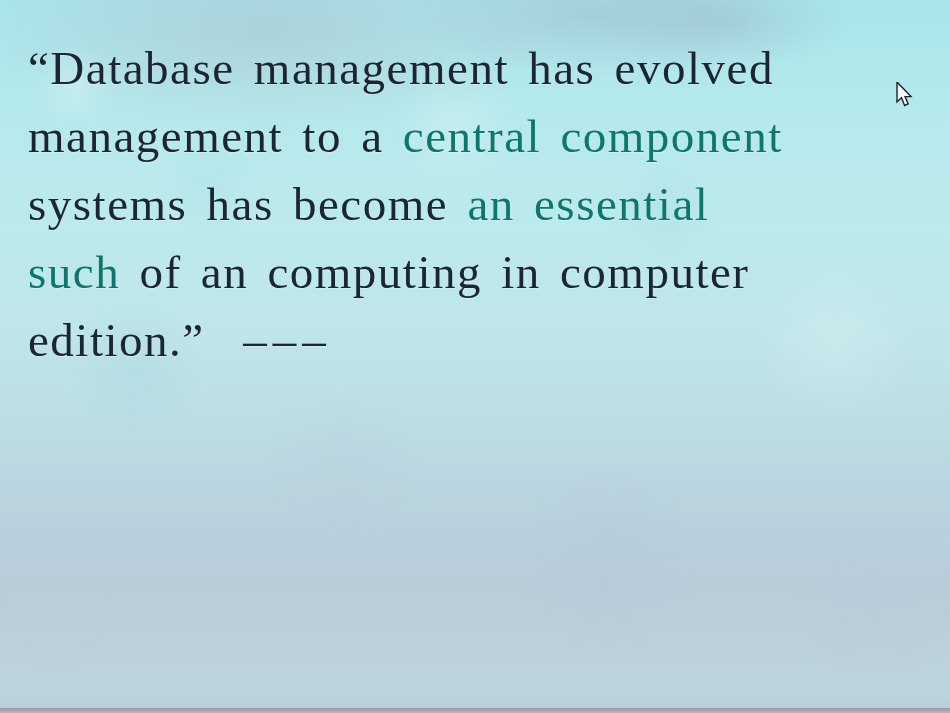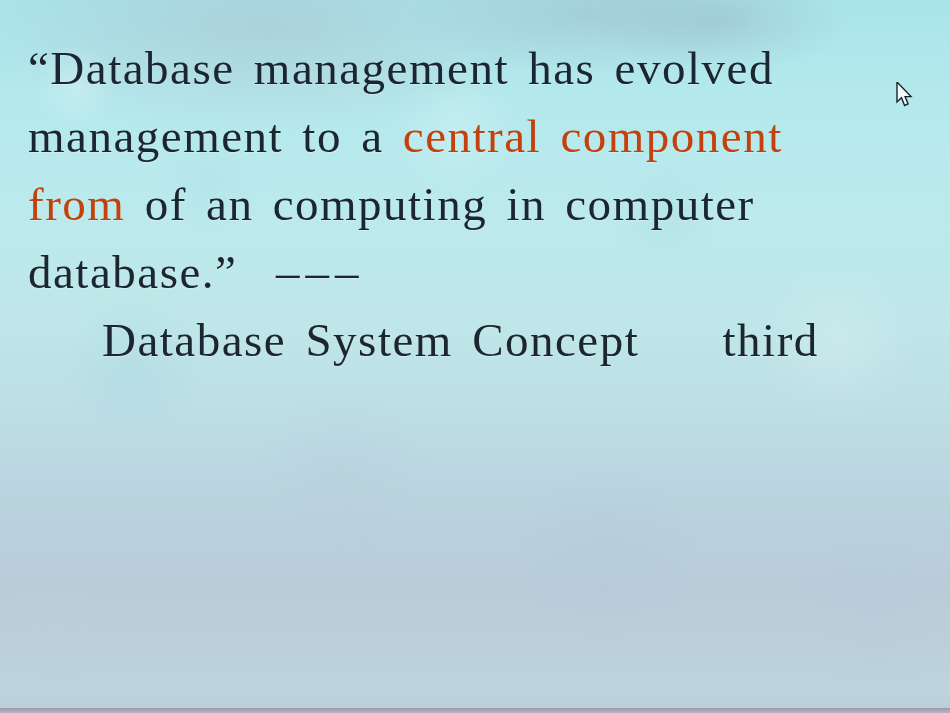--- a/index.html
+++ b/index.html
@@ -99,21 +99,21 @@
     top: 34px;
     right: 8px;
     font-size: 47px;
     line-height: 68px;
     letter-spacing: 1.5px;
     color: #1b2630;
     word-spacing: 6px;
     text-shadow: 0 1px 0 rgba(255,255,255,0.25);
   }
   .line { white-space: pre; display: block; height: 68px; }
-  .hl { color: #c2410c; }
+  .hl { color: #0f766e; }
   .indent { padding-left: 74px; }
   .dashes { letter-spacing: 6px; }
   .gap { letter-spacing: 10px; }
 
   
   .cursor {
     position: absolute;
     left: 896px;
     top: 82px;
     width: 18px;
@@ -144,26 +144,26 @@
 
   <div class="quote">
 
     <span class="line"><span>“Database management has evolved</span></span>
 
 
     <span class="line"><span>management to a </span><span class="hl">central component</span></span>
 
 
 
+    <span class="line"><span>systems has become </span><span class="hl">an essential</span></span>
 
-    <span class="line"><span class="hl">from</span><span> of an computing in computer</span></span>
+    <span class="line"><span class="hl">such</span><span> of an computing in computer</span></span>
 
-    <span class="line"><span>database.”  </span><span class="dashes">–––</span></span>
+    <span class="line"><span>edition.”  </span><span class="dashes">–––</span></span>
 
-    <span class="line indent"><span>Database System Concept</span><span class="gap">   </span><span>third</span></span>
 
 
   </div>
 
   <svg class="cursor" viewBox="0 0 18 26" xmlns="http://www.w3.org/2000/svg">
     <polygon points="1,0 1,20 5.5,15.8 8.6,23.5 12.1,22 9.1,14.6 15,14.6" fill="#f4f7f8" stroke="#16232c" stroke-width="1.4" stroke-linejoin="miter"></polygon>
   </svg>
 
   <div class="bottom-bar"></div>
 

